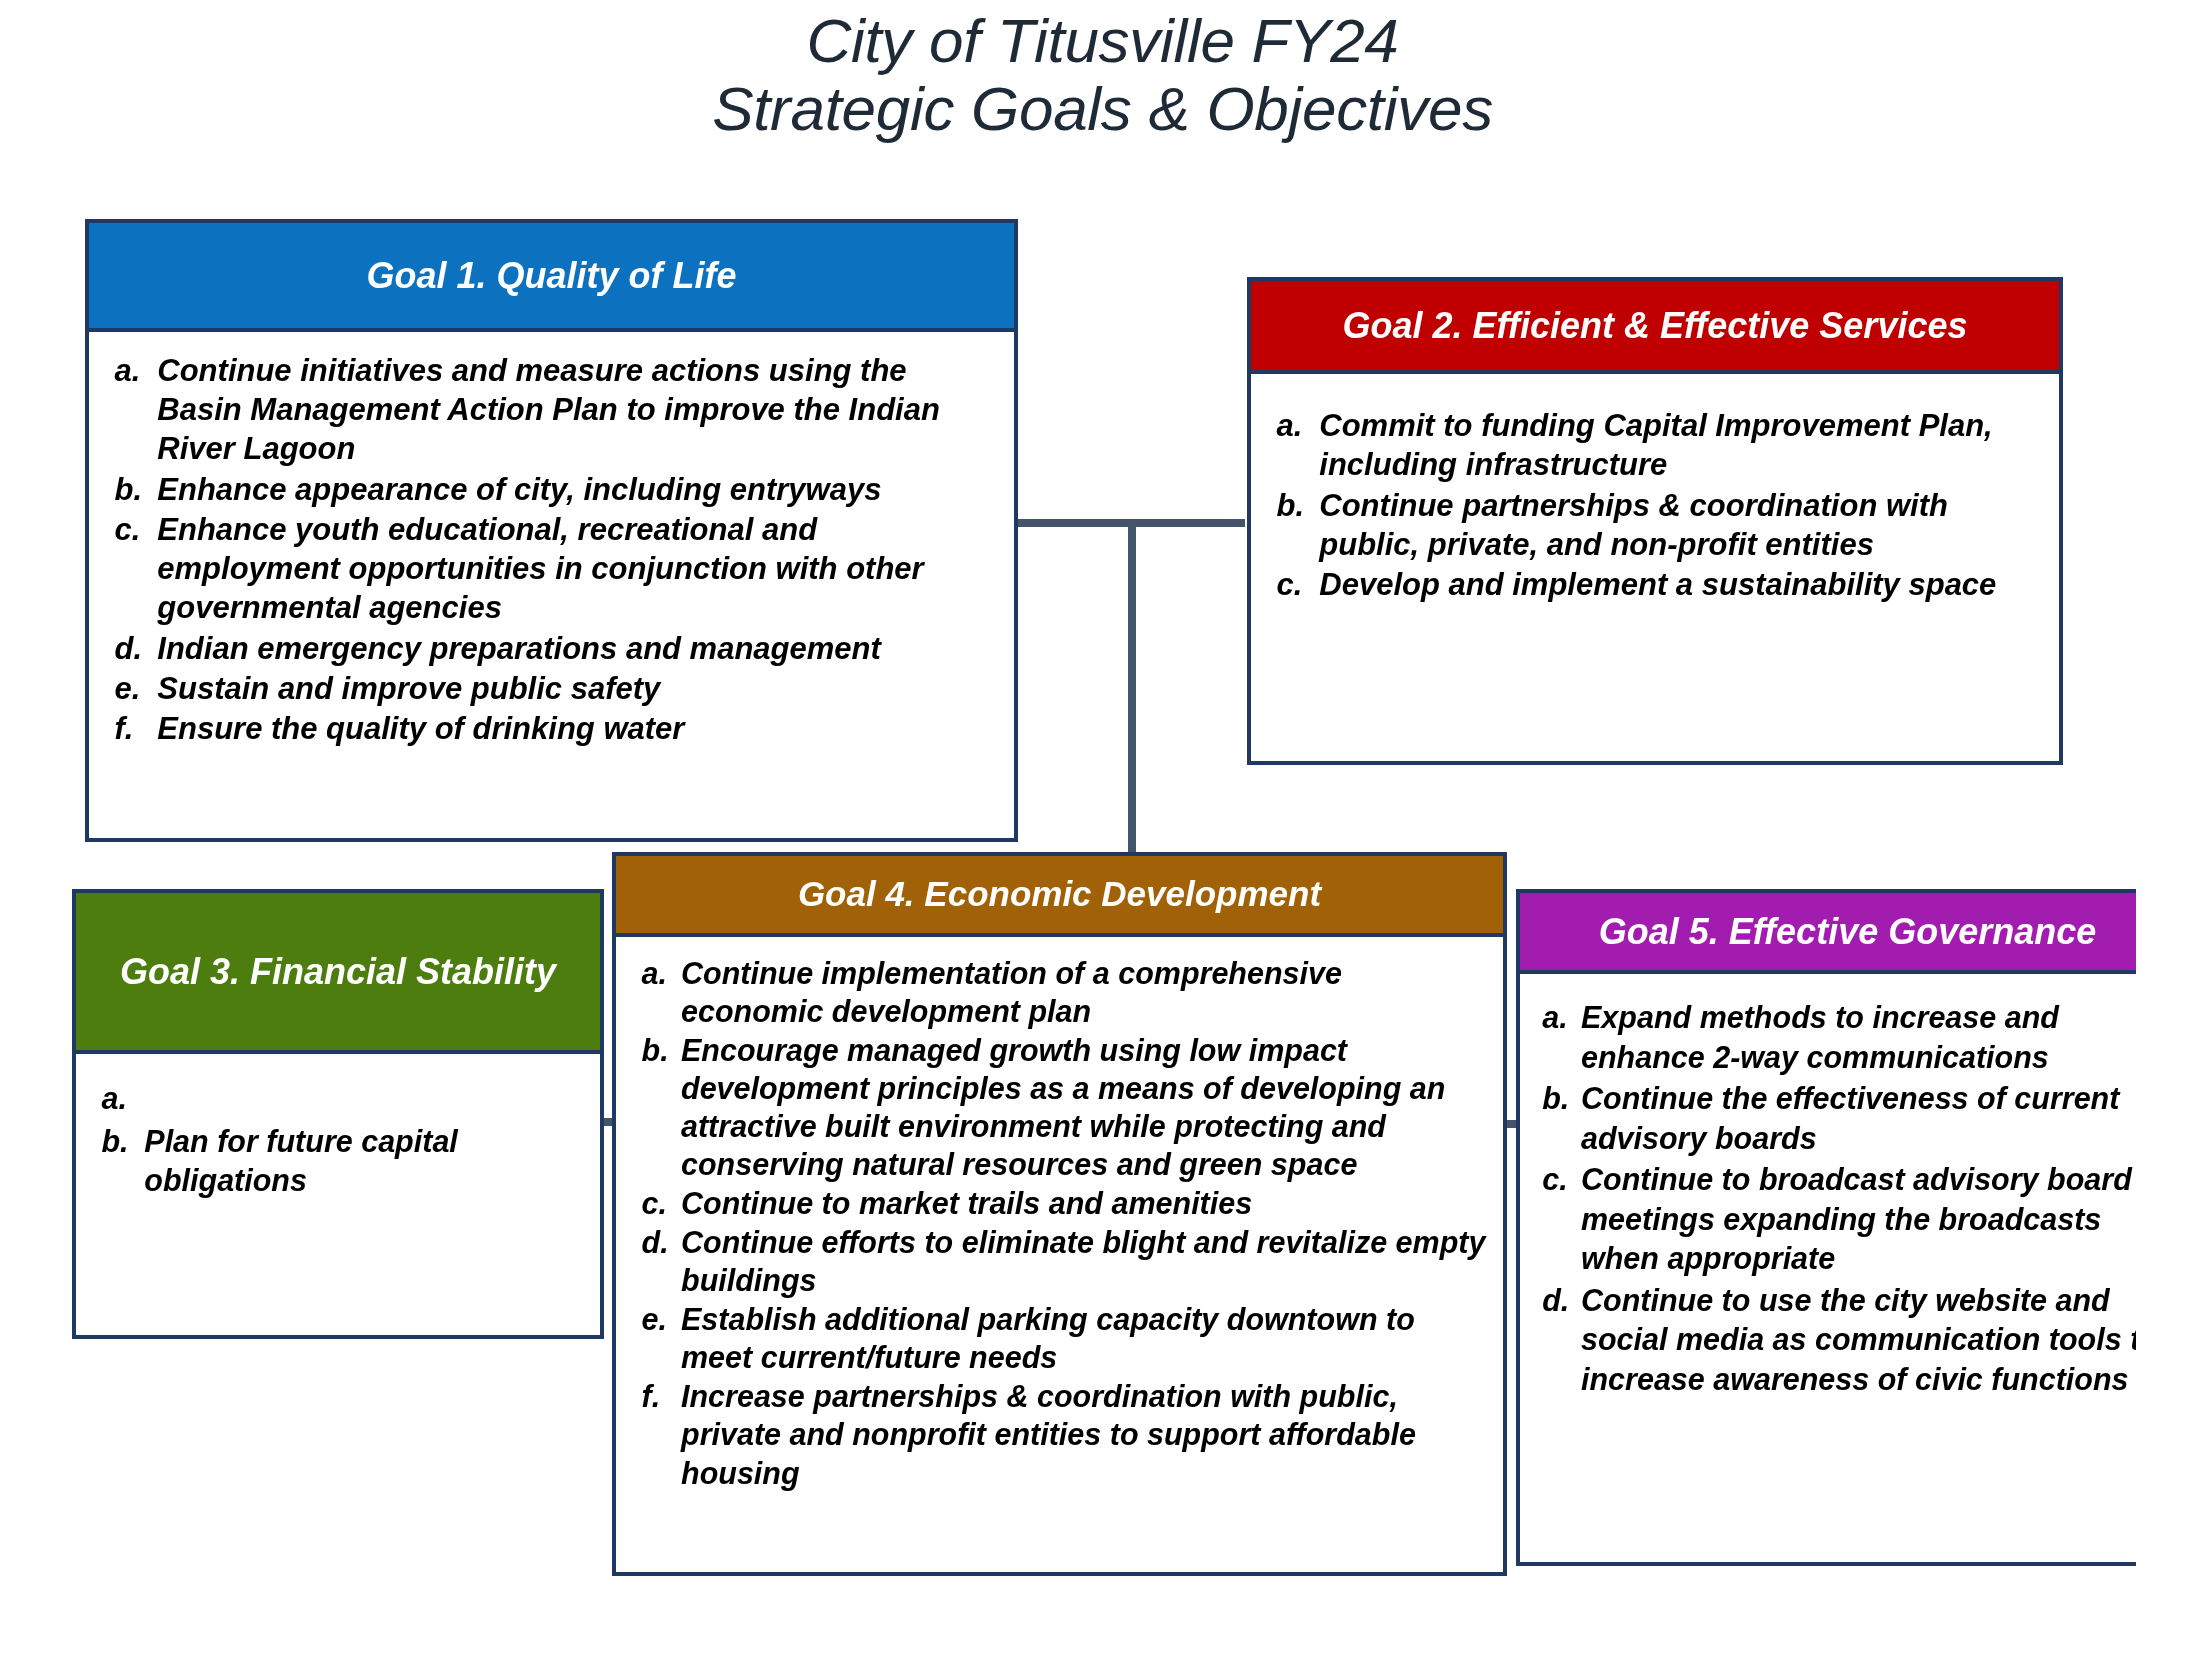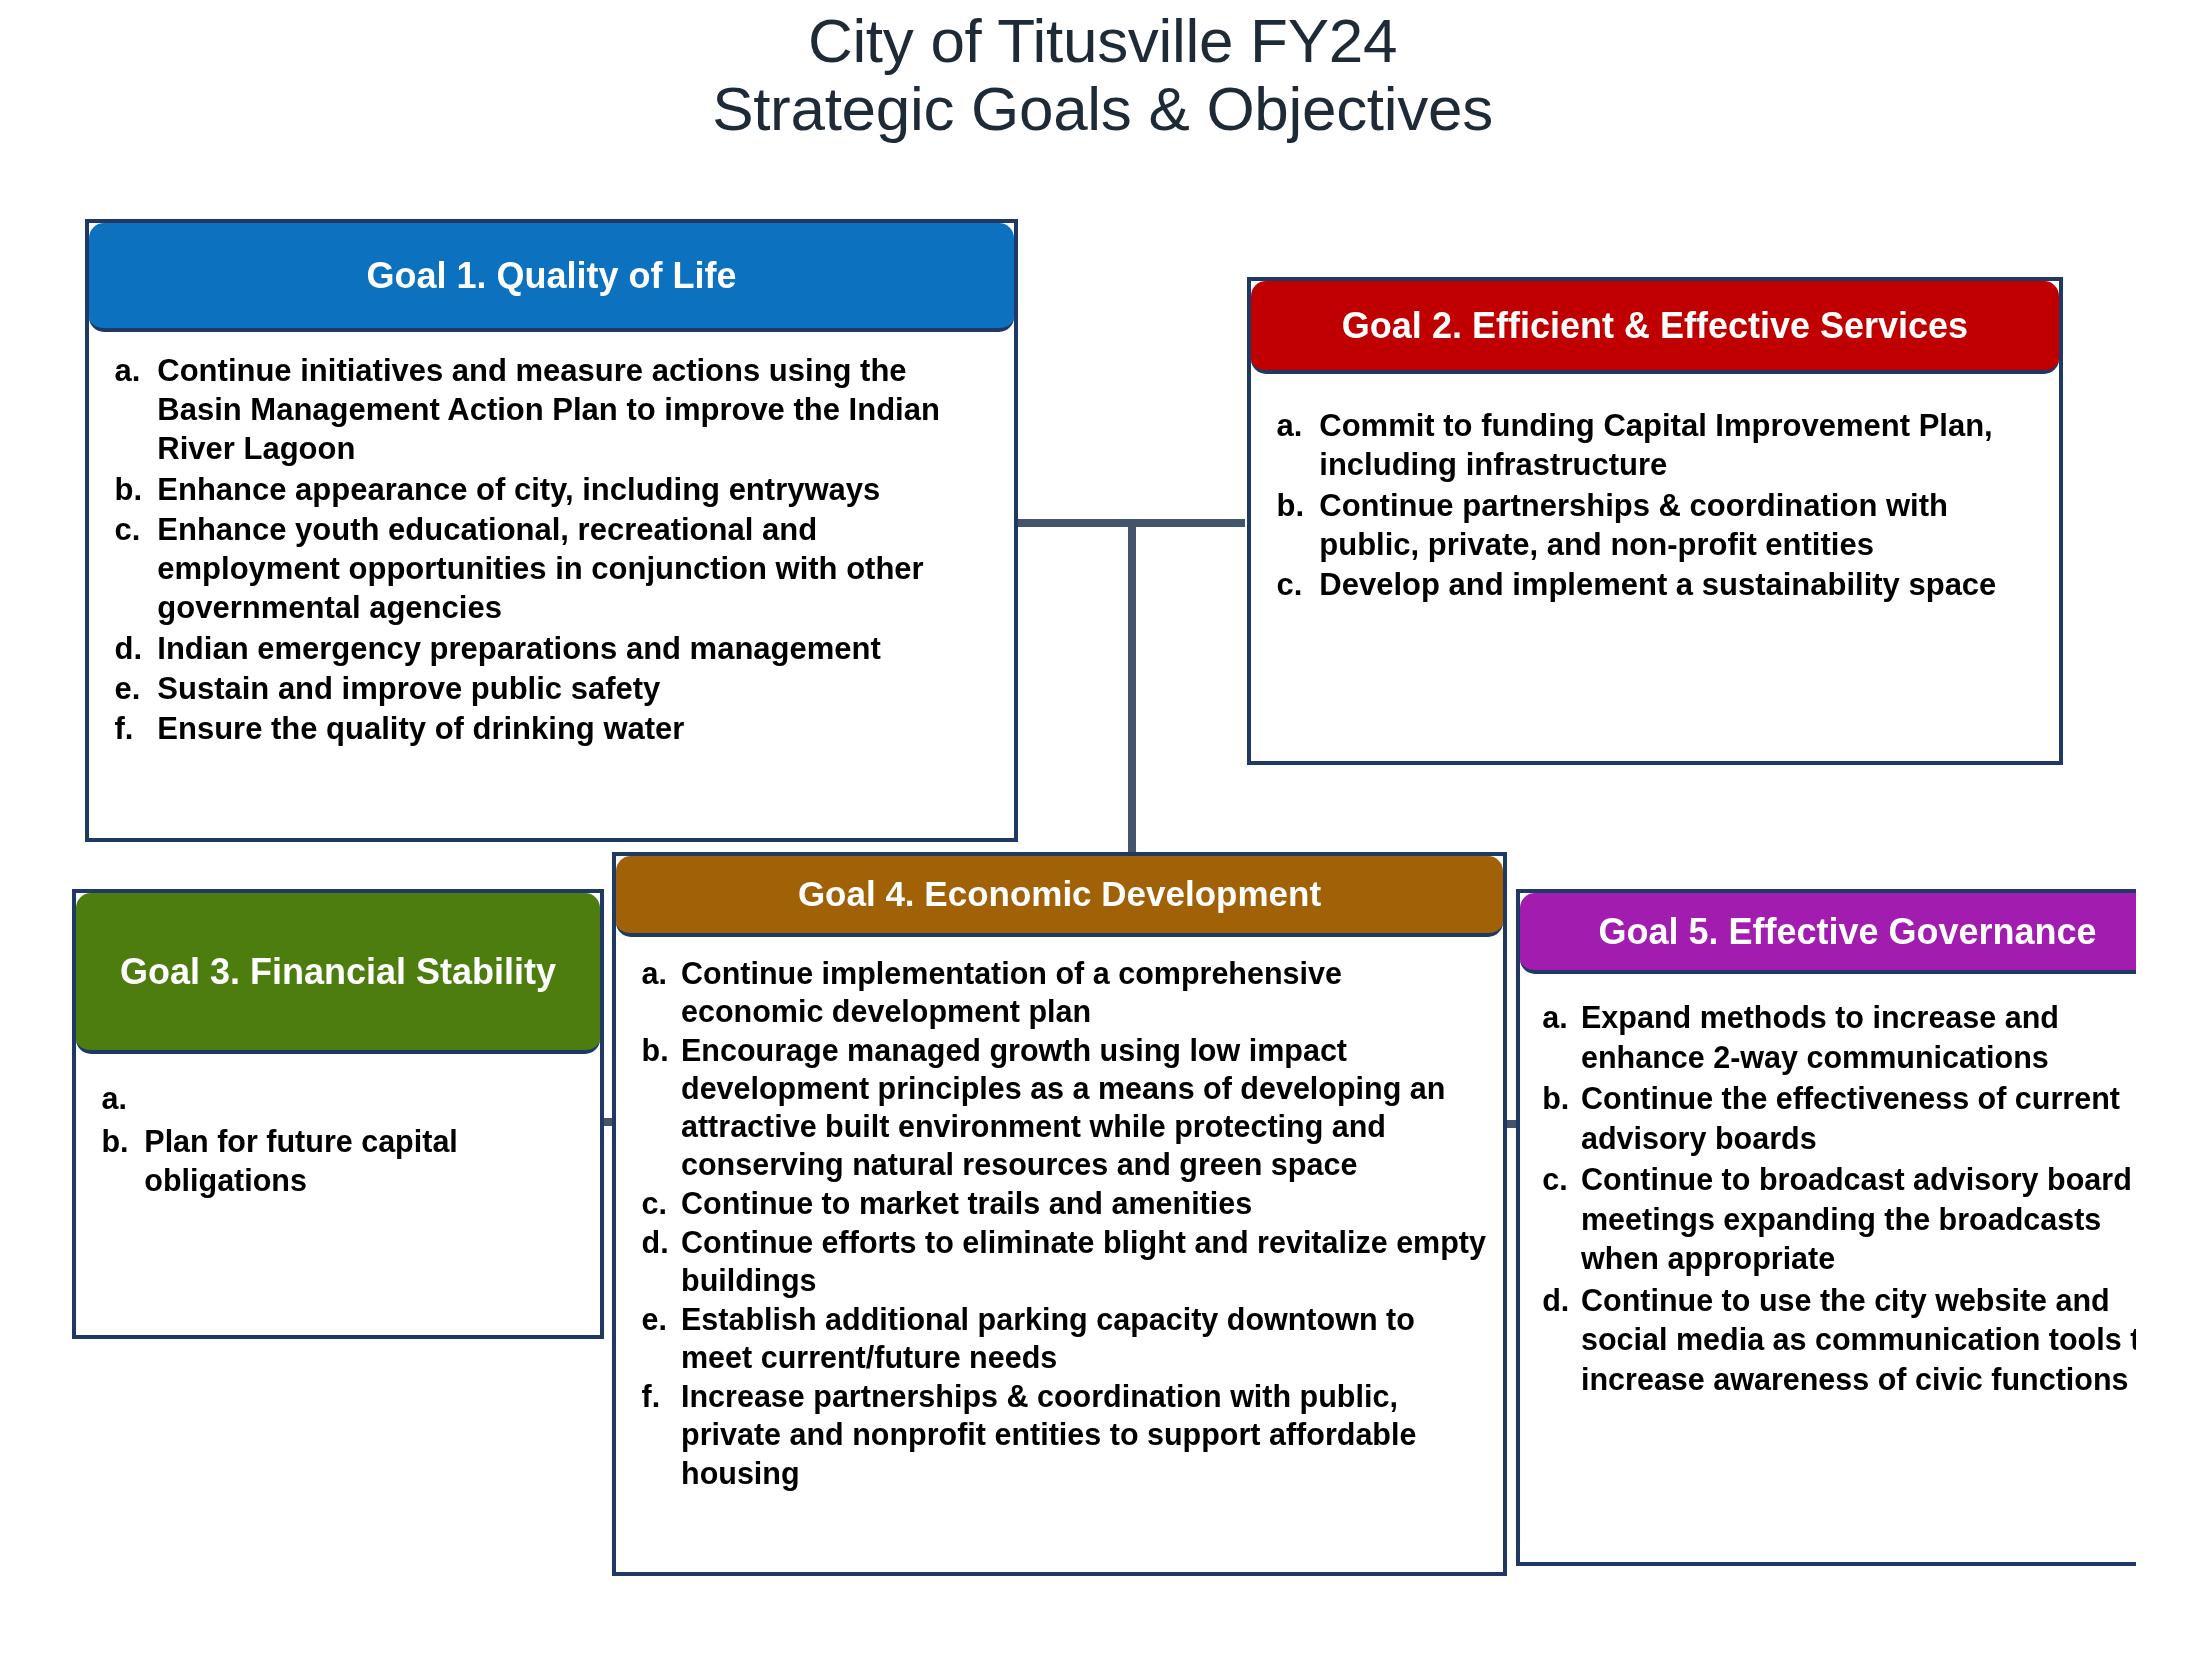--- a/index.html
+++ b/index.html
@@ -10,20 +10,21 @@
   body {
     font-family: "Liberation Sans", sans-serif;
     -webkit-font-smoothing: antialiased;
   }
   #canvas {
     position: relative;
     width: 2136px;
     height: 1654px;
     background: #ffffff;
     overflow: hidden;
+    font-style: italic;
   }
 
   
   #page-title {
     position: absolute;
     left: 0;
     top: 6.8px;
     width: 2205px;
     text-align: center;
     color: #1F2A37;
@@ -57,21 +58,20 @@
     color: #ffffff;
     font-size: 36px;
     font-weight: bold;
     text-align: center;
     display: flex;
     align-items: center;
     justify-content: center;
     line-height: 1.22;
     border-bottom: 4.2px solid #1F3864;
     flex: 0 0 auto;
-    border-radius: 15px;
   }
   .goal-body {
     box-sizing: border-box;
     flex: 1 1 auto;
     padding: 18.7px 15.3px 15.3px 15.3px;
     background: #ffffff;
   }
   ol.obj-list {
     list-style: none;
     margin: 0;

